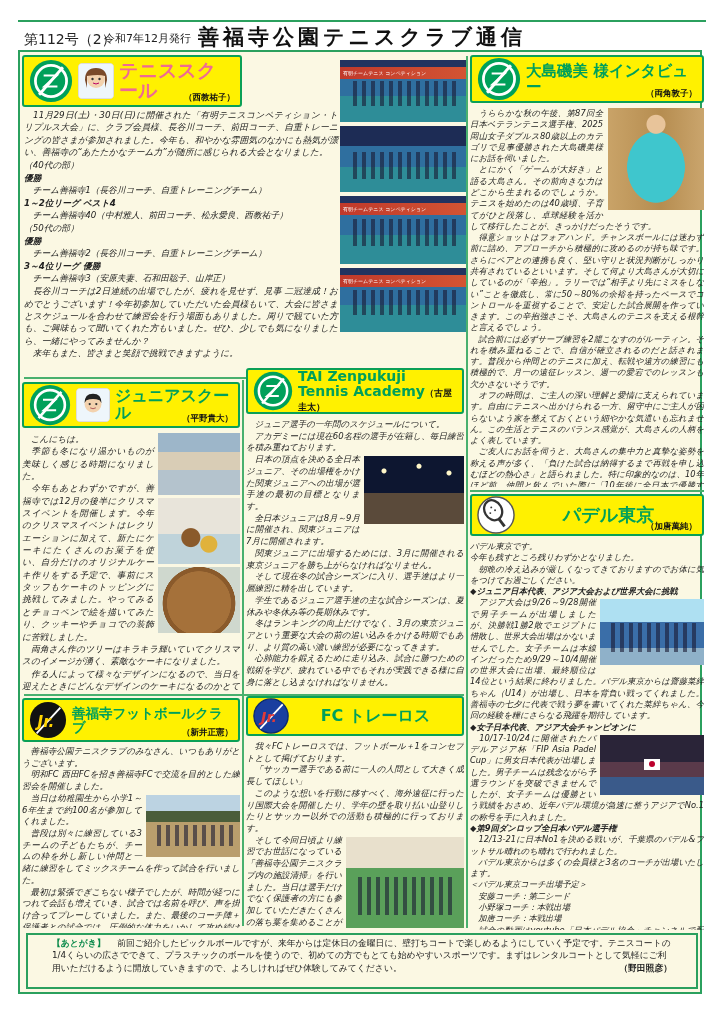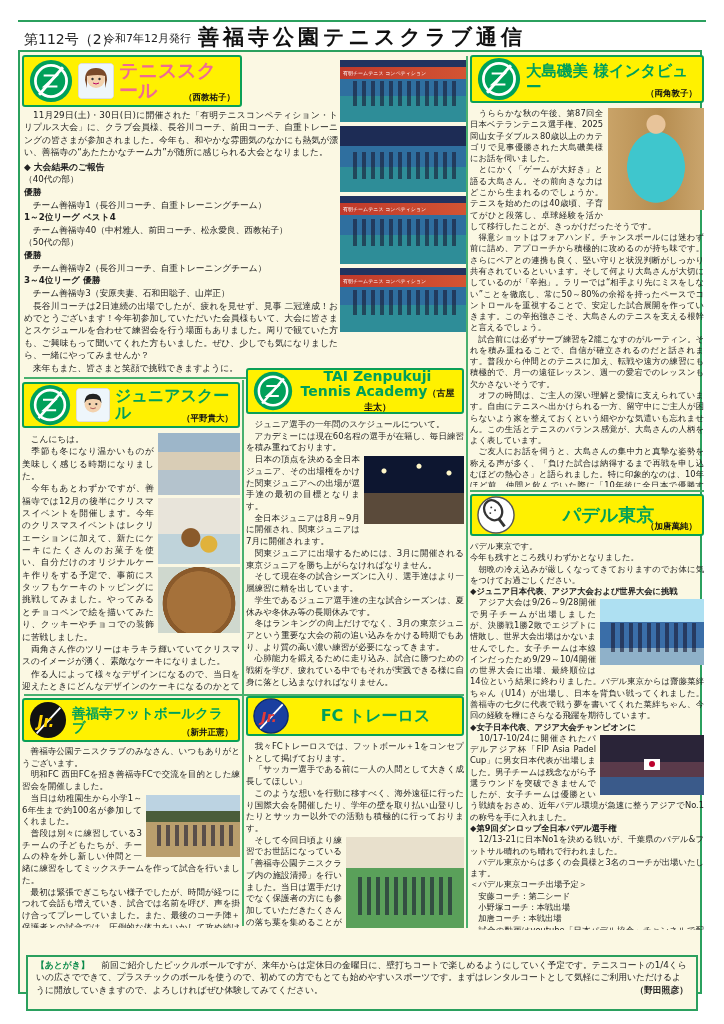--- a/index.html
+++ b/index.html
@@ -16,21 +16,21 @@
   
   .hd{display:flex;align-items:center;gap:5px;background:#fff100;border:2px solid #0aa056;
       border-radius:3px;padding:1px 5px;position:relative;box-sizing:border-box;}
   .hd .ttl{font-weight:bold;color:#00a05a;line-height:1.05;}
   .hd .ttl.pink{color:#ef6a93;}
   .hd .author{position:absolute;right:5px;bottom:1px;font-size:8.5px;font-weight:bold;color:#111;}
   .zlogo,.plogo,.jrlogo{flex:none;}
   .avatar{flex:none;border-radius:4px;background:#fff;border:1px solid #ddd;}
   
   .bt{font-size:8.6px;line-height:1.42;text-align:justify;color:#222;}
-  .bt p{margin:0;}
+  .bt p{margin:0;font-style:italic;}
   .b{font-weight:bold;}
   .res{font-size:8.7px;line-height:1.45;}
   .sub{font-weight:bold;}
   
   .ph{box-sizing:border-box;position:relative;overflow:hidden;}
   .ph .banner{position:absolute;left:0;right:0;top:7px;height:12px;background:linear-gradient(90deg,#c0392b,#d35433);
       color:#fff;font-size:5px;line-height:12px;white-space:nowrap;overflow:hidden;padding-left:3px;}
   .ph .crowd{position:absolute;left:6%;right:6%;top:34%;height:40%;
       background:repeating-linear-gradient(90deg,transparent 0 5px,rgba(25,25,50,.6) 5px 9px);}
   .ph-court{background:linear-gradient(180deg,#22335f 0 22%,#2f6f9f 22% 58%,#2e8d98 58% 100%);}
@@ -52,21 +52,21 @@
   .ph-padel1{background:linear-gradient(180deg,#aee0f2 0 35%,#3a6ea8 35% 75%,#8fb1c9 75% 100%);}
   .ph-padel2{background:linear-gradient(180deg,#2a2438 0 45%,#5a3a4a 45% 70%,#3a5a8a 70% 100%);}
   .flagdot{position:absolute;left:42%;top:40%;width:16px;height:11px;background:#fff;}
   .flagdot:after{content:"";position:absolute;left:5px;top:2.5px;width:6px;height:6px;border-radius:50%;background:#bc002d;}
   .ph-field{background:linear-gradient(180deg,#bcd3e2 0 26%,#4a5d3a 26% 44%,#b99e6d 44% 100%);}
   .ph-turf{background:linear-gradient(180deg,#e8e0cc 0 32%,#5aa05a 32% 100%);}
   .vline{position:absolute;width:2px;background:#49b06e;}
   .hline{position:absolute;height:2px;background:#49b06e;}
   
   .atg{position:absolute;left:26px;top:933px;width:672px;height:56px;border:2px solid #2ba05e;
-       background:#fbf8e3;box-sizing:border-box;padding:2px 8px;font-size:8.8px;line-height:1.4;margin-top:22px;}
+       background:#fbf8e3;box-sizing:border-box;padding:2px 24px;font-size:8.8px;line-height:1.4;}
   .atg .lbl{color:#0a8a4a;font-weight:bold;}
   .clear{clear:both;}
 </style>
 </head>
 <body>
 
 <div class="page">
 
   <div class="toprule"></div>
   <div class="issue">第112号（2）</div>
@@ -95,21 +95,20 @@
         <path d="M6 16 Q6 4 17 4 Q28 4 28 16 L26 24 L26 12 Q20 10 8 12 L8 24 Z" fill="#7a4a2a"></path>
         <circle cx="13.5" cy="15" r="1.2" fill="#333"></circle>
           <circle cx="20.5" cy="15" r="1.2" fill="#333"></circle>
         <path d="M14 19 Q17 21 20 19" stroke="#b06" stroke-width="1" fill="none"></path>
       </svg>
       <span class="ttl pink" style="font-size:19px;">テニススクール</span>
       <span class="author">（西教祐子）</span>
     </div>
     <div class="bt" style="position:absolute;left:2px;top:54px;width:314px;font-size:8.8px;">
       <p>　11月29日(土)・30日(日)に開催された「有明テニスコンペティション・トリプルス大会」に、クラブ会員様、長谷川コーチ、前田コーチ、自重トレーニングの皆さまが参加されました。今年も、和やかな雰囲気のなかにも熱気が漂い、善福寺の“あたたかなチーム力”が随所に感じられる大会となりました。</p>
-      <p class="sub" style="margin-top:2px;">◆ 大会結果のご報告</p>
       <p class="res">（40代の部）</p>
       <p class="res b">優勝</p>
       <p class="res">　チーム善福寺1（長谷川コーチ、自重トレーニングチーム）</p>
       <p class="res b">1～2位リーグ ベスト4</p>
       <p class="res">　チーム善福寺40（中村雅人、前田コーチ、松永愛良、西教祐子）</p>
       <p class="res">（50代の部）</p>
       <p class="res b">優勝</p>
       <p class="res">　チーム善福寺2（長谷川コーチ、自重トレーニングチーム）</p>
       <p class="res b">3～4位リーグ 優勝</p>
       <p class="res">　チーム善福寺3（安原夫妻、石和田聡子、山岸正）</p>
@@ -187,21 +186,21 @@
       <p>　季節も冬になり温かいものが美味しく感じる時期になりました。</p>
       <p>　今年もあとわずかですが、善福寺では12月の後半にクリスマスイベントを開催します。今年のクリスマスイベントはレクリエーションに加えて、新たにケーキにたくさんのお菓子を使い、自分だけのオリジナルケーキ作りをする予定で、事前にスタッフもケーキのトッピングに挑戦してみました。やってみるとチョコペンで絵を描いてみたり、クッキーやチョコでの装飾に苦戦しました。</p>
       <p>　両角さん作のツリーはキラキラ輝いていてクリスマスのイメージが湧く、素敵なケーキになりました。</p>
       <p>　作る人によって様々なデザインになるので、当日を迎えたときにどんなデザインのケーキになるのかとても楽しみです。</p>
       <div class="clear"></div>
 
     </div>
   </div>
 
   <div class="sec" style="left:246px;top:368px;width:218px;height:324px;">
-    <div class="hd" style="width:218px;height:46px;text-align:center;">
+    <div class="hd" style="width:218px;height:46px;">
       <svg class="zlogo" width="40" height="40" viewBox="0 0 48 48">
         <circle cx="24" cy="24" r="23" fill="#00a05a"></circle>
         <circle cx="24" cy="24" r="17" fill="none" stroke="#fff" stroke-width="3"></circle>
         <line x1="37" y1="9" x2="11" y2="39" stroke="#fff" stroke-width="3"></line>
         <path d="M16 18h14l-13 12h14" fill="none" stroke="#fff" stroke-width="2.4"></path>
       </svg>
       <span class="ttl" style="font-size:14px;">
         <span>TAI Zenpukuji</span><br>
         <span>Tennis Academy</span><span style="font-size:9px;font-weight:bold;color:#111;">（古屋圭太）</span>
       </span>

